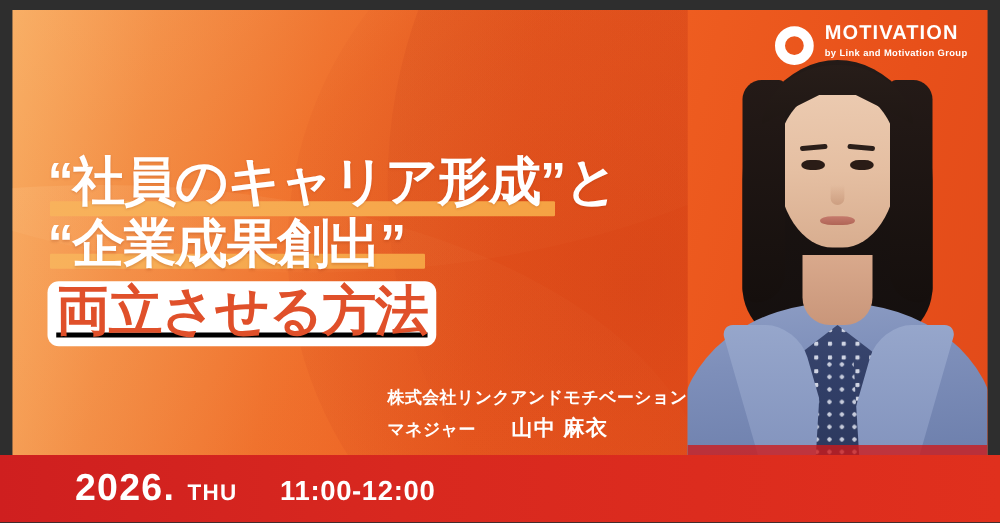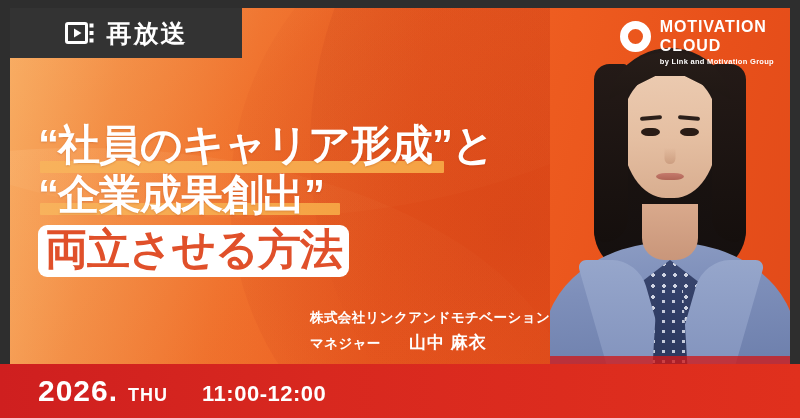--- a/index.html
+++ b/index.html
@@ -236,21 +236,21 @@
   
   .mark {
     position:absolute; left:2px; bottom:1px;
     height:12px; z-index:-1;
     background:linear-gradient(90deg,#f8b25c,#f5a243);
     border-radius:1px;
   }
   .mark.m1 { width:404px; }
   .mark.m2 { width:300px; }
 
-  .hl-row3 { margin-top:9px; display:flex; align-items:center; gap:2px; }
+  .hl-row3 { margin-top:9px; display:flex; align-items:center; gap:2px;text-decoration:underline; }
   .hl-box {
     background:#ffffff;
     color:#e0502a;
     font-size:43px; font-weight:bold;
     letter-spacing:-1px;
     padding:3px 7px 6px 7px;
     border-radius:9px;
     line-height:1;
     display:inline-block;
   }
@@ -288,20 +288,21 @@
     height:54px;
     background:linear-gradient(90deg,#cf1f1f 0%,#d8281f 40%,#e0301d 100%);
     display:flex; align-items:center;
     z-index:7;
   }
   .date-inner {
     display:flex; align-items:baseline;
     color:#ffffff; font-weight:bold;
     padding-left:38px;
     line-height:1;
+    margin-left:22px;
   }
   .d-year { font-size:30px; letter-spacing:1px; }
   .d-dot  { font-size:30px; }
   .d-md   { font-size:40px; letter-spacing:0px; }
   .d-dow  { font-size:18px; margin-left:11px; letter-spacing:1px; }
   .d-time { font-size:22px; margin-left:34px; letter-spacing:.5px; }
 </style>
 </head>
 <body>
 
@@ -328,38 +329,25 @@
       <div class="ph-hair-front"></div>
       <div class="ph-brow l"></div>
       <div class="ph-brow r"></div>
       <div class="ph-eye l"></div>
       <div class="ph-eye r"></div>
       <div class="ph-nose"></div>
       <div class="ph-mouth"></div>
       <div class="photo-redwash"></div>
     </div>
 
-    <div class="badge-bar">
-      <span class="badge-icon">
-        <svg viewBox="0 0 30 22" width="30" height="22" aria-hidden="true">
-          <rect x="1.5" y="1.5" width="20" height="19" rx="1.5" fill="none" stroke="#ffffff" stroke-width="3"></rect>
-          <polygon points="9,6.5 16.5,11 9,15.5" fill="#ffffff"></polygon>
-          <rect x="24.5" y="1.5" width="4" height="4" fill="#ffffff"></rect>
-          <rect x="24.5" y="9" width="4" height="4" fill="#ffffff"></rect>
-          <rect x="24.5" y="16.5" width="4" height="4" fill="#ffffff"></rect>
-        </svg>
-      </span>
-      <span class="badge-text">再放送</span>
-    </div>
 
     <div class="logo">
       <span class="logo-ring"></span>
       <span class="logo-txt">
         <span class="logo-l1">MOTIVATION</span>
-        <span class="logo-l2">CLOUD</span>
         <span class="logo-l3">by Link and Motivation Group</span>
       </span>
     </div>
 
     <div class="headline">
       <div class="hl-row">
         <span class="hl1">“社員のキャリア形成”と</span>
         <span class="mark m1"></span>
       </div>
       <div class="hl-row">

